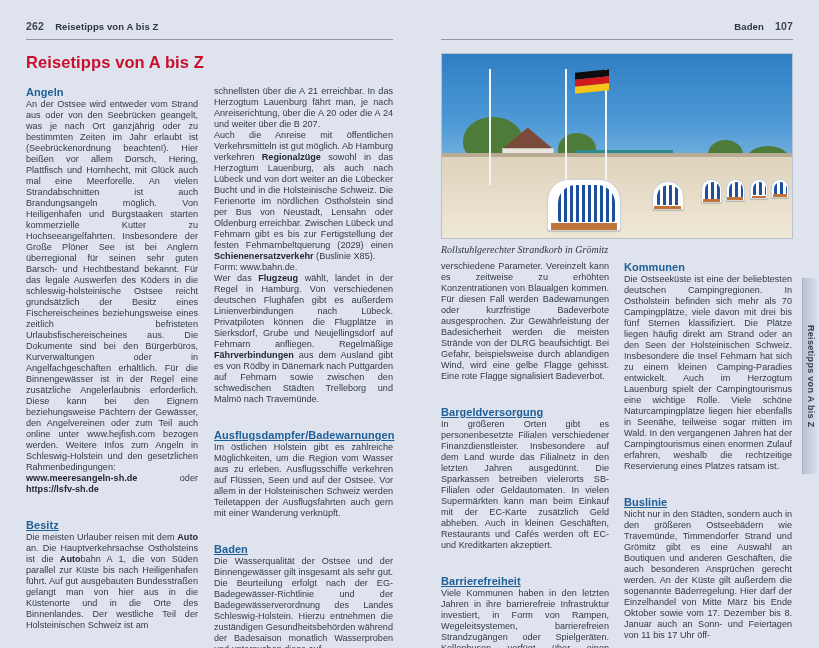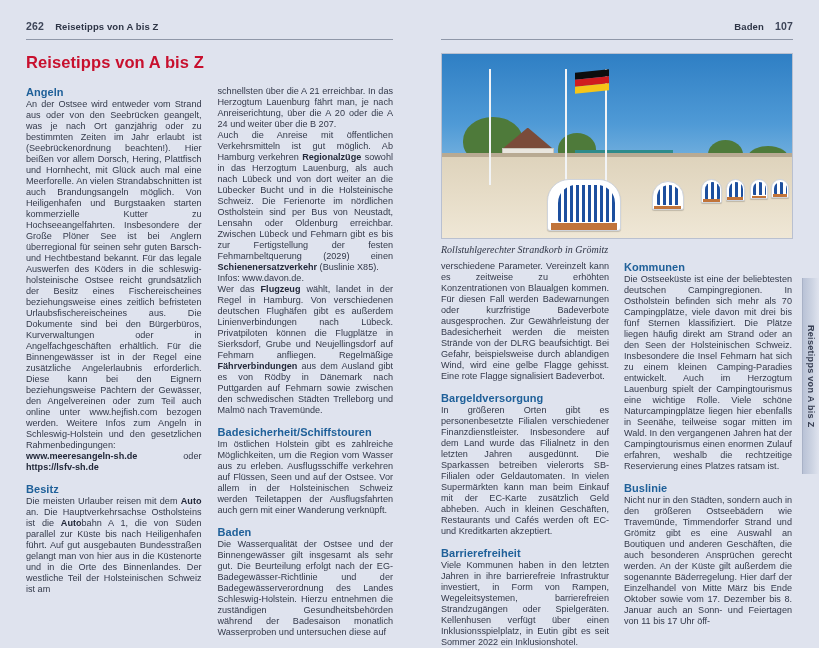--- a/index.html
+++ b/index.html
@@ -45,21 +45,21 @@
 
   h3.sec {
     color:#1f6099; font-size:11px; font-weight:700;
     margin:0 0 1px 0; letter-spacing:.05px;
   }
   .col p {
     font-size:9.1px; line-height:11px; color:#33394a;
     text-align:justify; text-justify:inter-word;
     hyphens:manual; margin:0;
   }
-  .col p + h3.sec { margin-top:10px; }
+  .col p + h3.sec { margin-top:24px;text-decoration:underline; }
   .col p b, .col p strong { font-weight:700; color:#23293a; }
 
   
   .photo-block { margin-bottom:6px; }
   .photo {
     width:352px; height:186px; position:relative; overflow:hidden;
     border:1px solid #b9c0d0;
   }
   .sky {
     position:absolute; inset:0;
@@ -141,24 +141,24 @@
         <h3 class="sec">Angeln</h3>
         <p><span>An der Ostsee wird entweder vom Strand aus oder von den Seebrücken geangelt, was je nach Ort ganzjährig oder zu bestimmten Zeiten im Jahr erlaubt ist (Seebrückenordnung beachten!). Hier beißen vor allem Dorsch, Hering, Plattfisch und Hornhecht, mit Glück auch mal eine Meerforelle. An vielen Strandabschnitten ist auch Brandungsangeln möglich. Von Heiligenhafen und Burgstaaken starten kommerzielle Kutter zu Hochseeangelfahrten. Insbesondere der Große Plöner See ist bei Anglern überregional für seinen sehr guten Barsch- und Hechtbestand bekannt. Für das legale Auswerfen des Köders in die schleswig-holsteinische Ostsee reicht grundsätzlich der Besitz eines Fischereischeines beziehungsweise eines zeitlich befristeten Urlaubsfischereischeines aus. Die Dokumente sind bei den Bürgerbüros, Kurverwaltungen oder in Angelfachgeschäften erhältlich. Für die Binnengewässer ist in der Regel eine zusätzliche Angelerlaubnis erforderlich. Diese kann bei den Eignern beziehungsweise Pächtern der Gewässer, den Angelvereinen oder zum Teil auch online unter www.hejfish.com bezogen werden. Weitere Infos zum Angeln in Schleswig-Holstein und den gesetzlichen Rahmenbedingungen: </span><b>www.meeresangeln-sh.de</b><span> oder </span><b>https://lsfv-sh.de</b></p>
 
         <h3 class="sec">Besitz</h3>
         <p>Die meisten Urlauber reisen mit dem <b>Auto</b> an. Die Hauptverkehrsachse Ostholsteins ist die <b>Auto</b>bahn A 1, die von Süden parallel zur Küste bis nach Heiligenhafen führt. Auf gut ausgebauten Bundesstraßen gelangt man von hier aus in die Küstenorte und in die Orte des Binnenlandes. Der westliche Teil der Holsteinischen Schweiz ist am</p>
       </div>
 
       <div class="col">
         <p>schnellsten über die A 21 erreichbar. In das Herzogtum Lauenburg fährt man, je nach Anreiserichtung, über die A 20 oder die A 24 und weiter über die B 207.</p>
         <p>Auch die Anreise mit öffentlichen Verkehrsmitteln ist gut möglich. Ab Hamburg verkehren <b>Regionalzüge</b> sowohl in das Herzogtum Lauenburg, als auch nach Lübeck und von dort weiter an die Lübecker Bucht und in die Holsteinische Schweiz. Die Ferienorte im nördlichen Ostholstein sind per Bus von Neustadt, Lensahn oder Oldenburg erreichbar. Zwischen Lübeck und Fehmarn gibt es bis zur Fertigstellung der festen Fehmarnbeltquerung (2029) einen <b>Schienenersatzverkehr</b> (Buslinie X85).</p>
-        <p>Infos: www.davon.de.</p>
+        <p>Form: www.bahn.de.</p>
         <p>Wer das <b>Flugzeug</b> wählt, landet in der Regel in Hamburg. Von verschiedenen deutschen Flughäfen gibt es außerdem Linienverbindungen nach Lübeck. Privatpiloten können die Flugplätze in Sierksdorf, Grube und Neujellingsdorf auf Fehmarn anfliegen. Regelmäßige <b>Fährverbindungen</b> aus dem Ausland gibt es von Rödby in Dänemark nach Puttgarden auf Fehmarn sowie zwischen den schwedischen Städten Trelleborg und Malmö nach Travemünde.</p>
 
-        <h3 class="sec">Badesicherheit/Schiffstouren</h3>
+        <h3 class="sec">Ausflugsdampfer/Badewarnungen</h3>
         <p>Im östlichen Holstein gibt es zahlreiche Möglichkeiten, um die Region vom Wasser aus zu erleben. Ausflugsschiffe verkehren auf Flüssen, Seen und auf der Ostsee. Vor allem in der Holsteinischen Schweiz werden Teiletappen der Ausflugsfahrten auch gern mit einer Wanderung verknüpft.</p>
 
         <h3 class="sec">Baden</h3>
         <p>Die Wasserqualität der Ostsee und der Binnengewässer gilt insgesamt als sehr gut. Die Beurteilung erfolgt nach der EG-Badegewässer-Richtlinie und der Badegewässerverordnung des Landes Schleswig-Holstein. Hierzu entnehmen die zuständigen Gesundheitsbehörden während der Badesaison monatlich Wasserproben und untersuchen diese auf</p>
       </div>
 
     </div>
   </div>
 
   <div class="gutter"></div>

